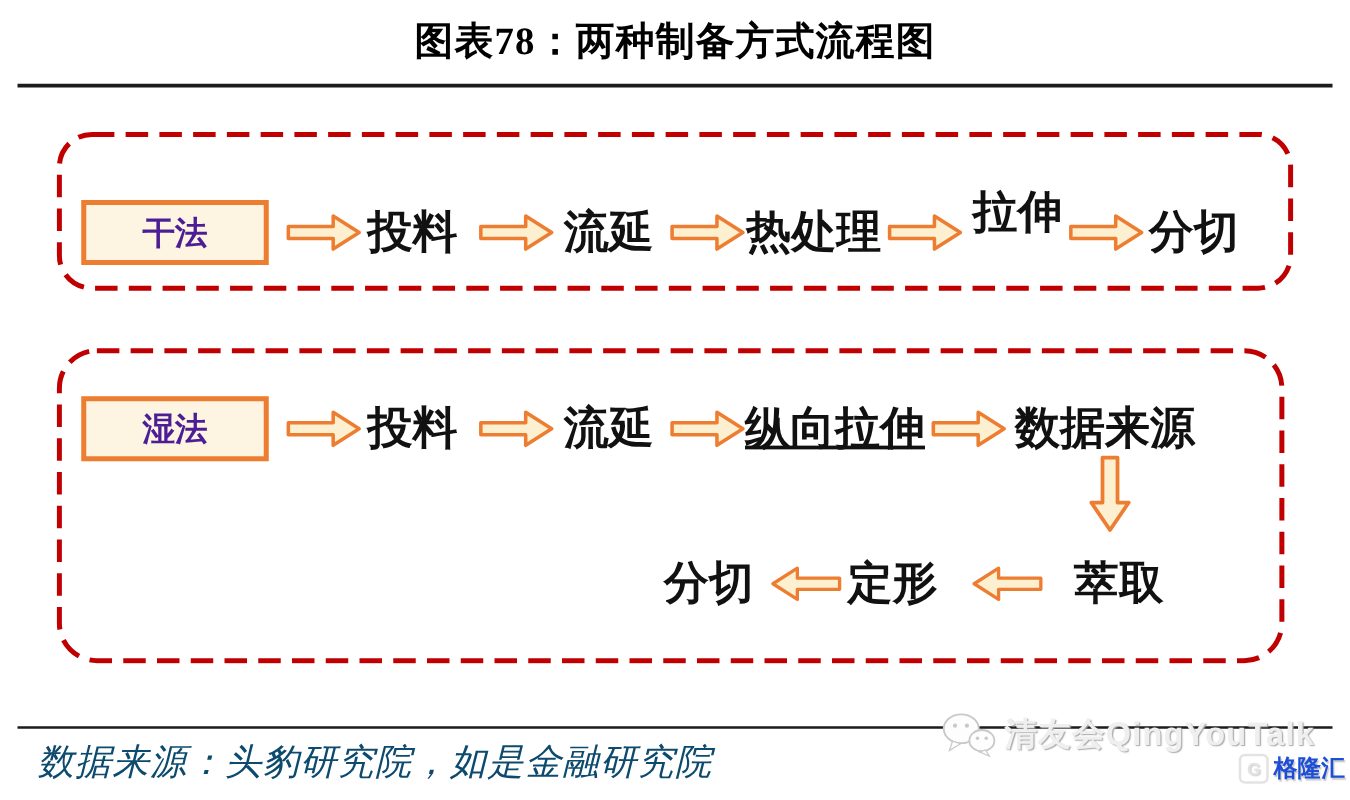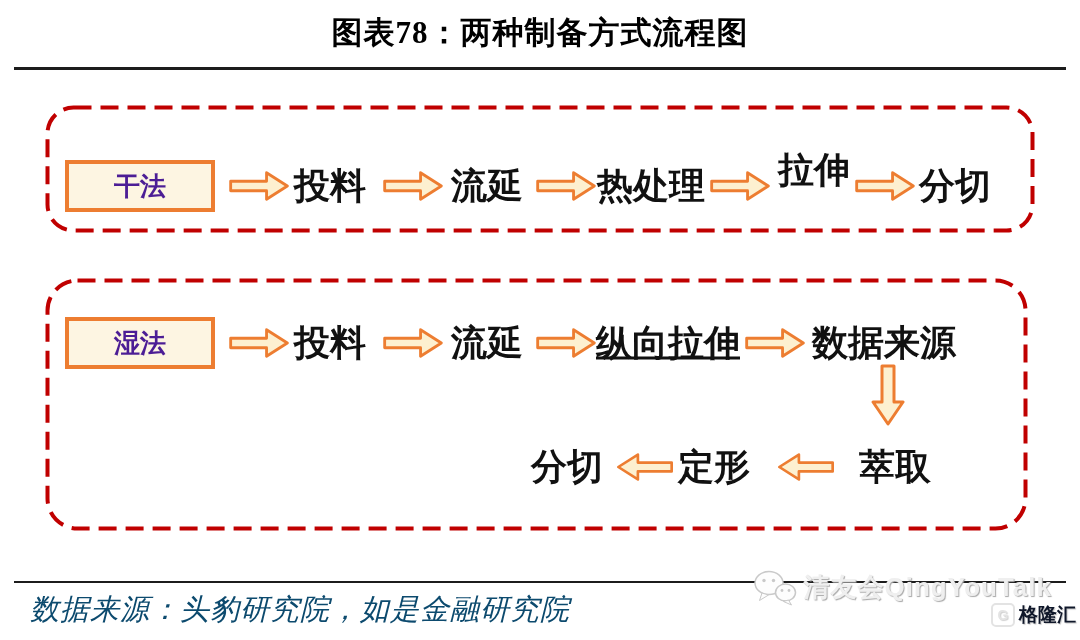--- a/index.html
+++ b/index.html
@@ -58,21 +58,21 @@
   .gl-logo{
     position:absolute; right:4px; top:602px; display:flex; align-items:center; gap:4px; z-index:5;
   }
   .gl-icon{
     width:20px; height:20px; border:2px solid #e3e3e3; border-radius:5px;
     color:#e3e3e3; font-weight:700; font-size:14px;
     display:flex; align-items:center; justify-content:center;
     text-shadow:1px 1px 1px #cfcfcf;
   }
   .gl-text{
-    font-weight:700; font-size:19px; color:#0f172a;
+    font-weight:700; font-size:19px; color:#1d4ed8;
     text-shadow:1px 1px 1px #c6c6c6; white-space:nowrap;
   }
 </style>
 </head>
 <body>
 
 <div class="page">
 
   <div class="title">图表78：两种制备方式流程图</div>
   <div class="rule rule-top"></div>

